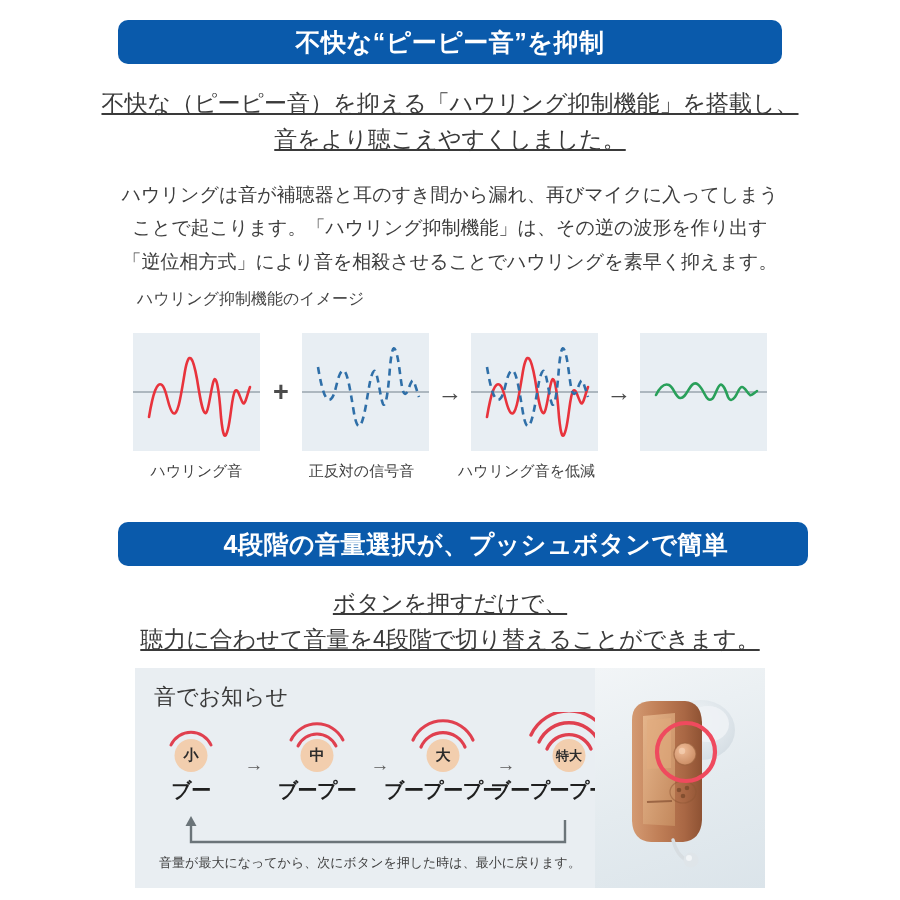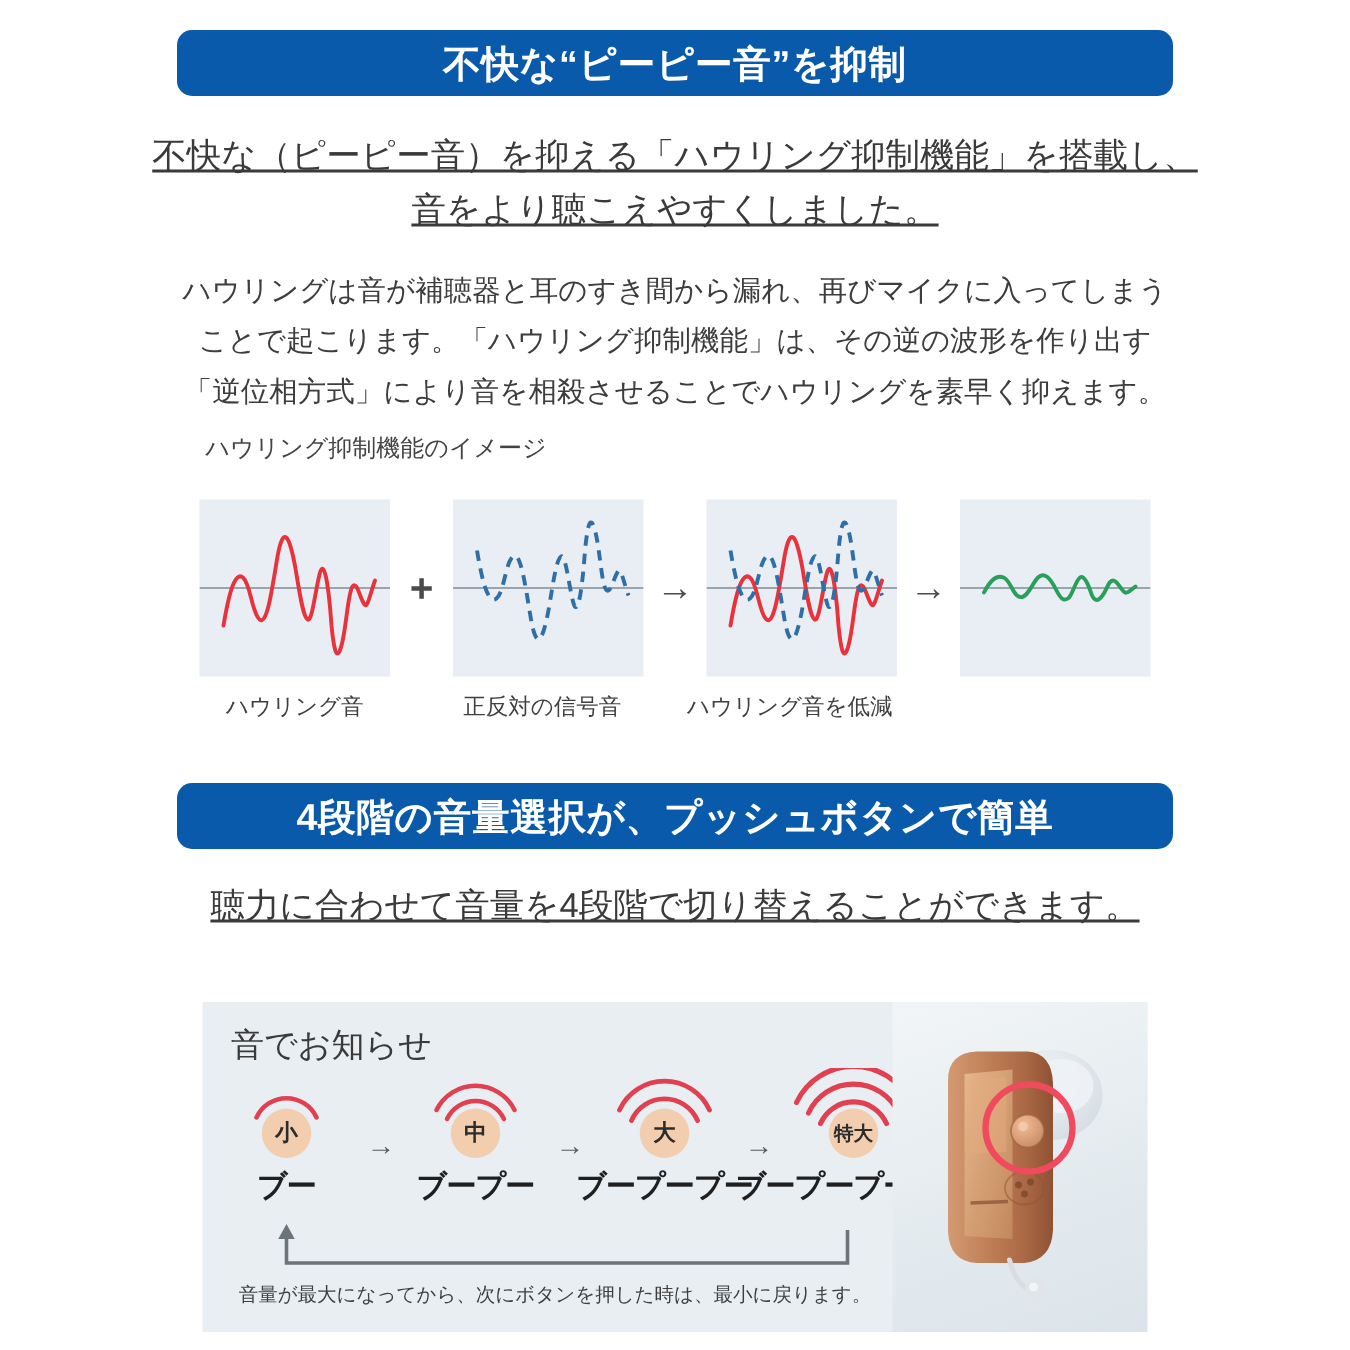--- a/index.html
+++ b/index.html
@@ -25,21 +25,21 @@
     color: #ffffff;
     text-align: center;
     font-weight: bold;
     letter-spacing: 0.02em;
     display: flex;
     align-items: center;
     justify-content: center;
     border-radius: 10px;
   }
   #band-1 { top: 20px;  height: 44px; font-size: 25px; }
-  #band-2 { top: 522px; height: 44px; font-size: 25px; }
+  #band-2 { top: 522px; height: 44px; font-size: 25px; padding-left: 26px; }
 
   
   .lead {
     position: absolute;
     left: 50%;
     transform: translateX(-50%);
     width: 720px;
     text-align: center;
     color: #3a3a3a;
     font-size: 23px;
@@ -292,20 +292,21 @@
 
 <div id="wave-labels">
   <div class="wl">ハウリング音</div>
   <div class="wl">正反対の信号音</div>
   <div class="wl">ハウリング音を低減</div>
 </div>
 
 <div class="band" id="band-2">4段階の音量選択が、プッシュボタンで簡単</div>
 
 <div class="lead" id="lead-2">
+  <span class="ln">ボタンを押すだけで、</span>
   <span class="ln">聴力に合わせて音量を4段階で切り替えることができます。</span>
 </div>
 
 <div id="volume-panel">
 
   <div id="panel-title">音でお知らせ</div>
 
   <div id="steps">
 
     <div class="step">

